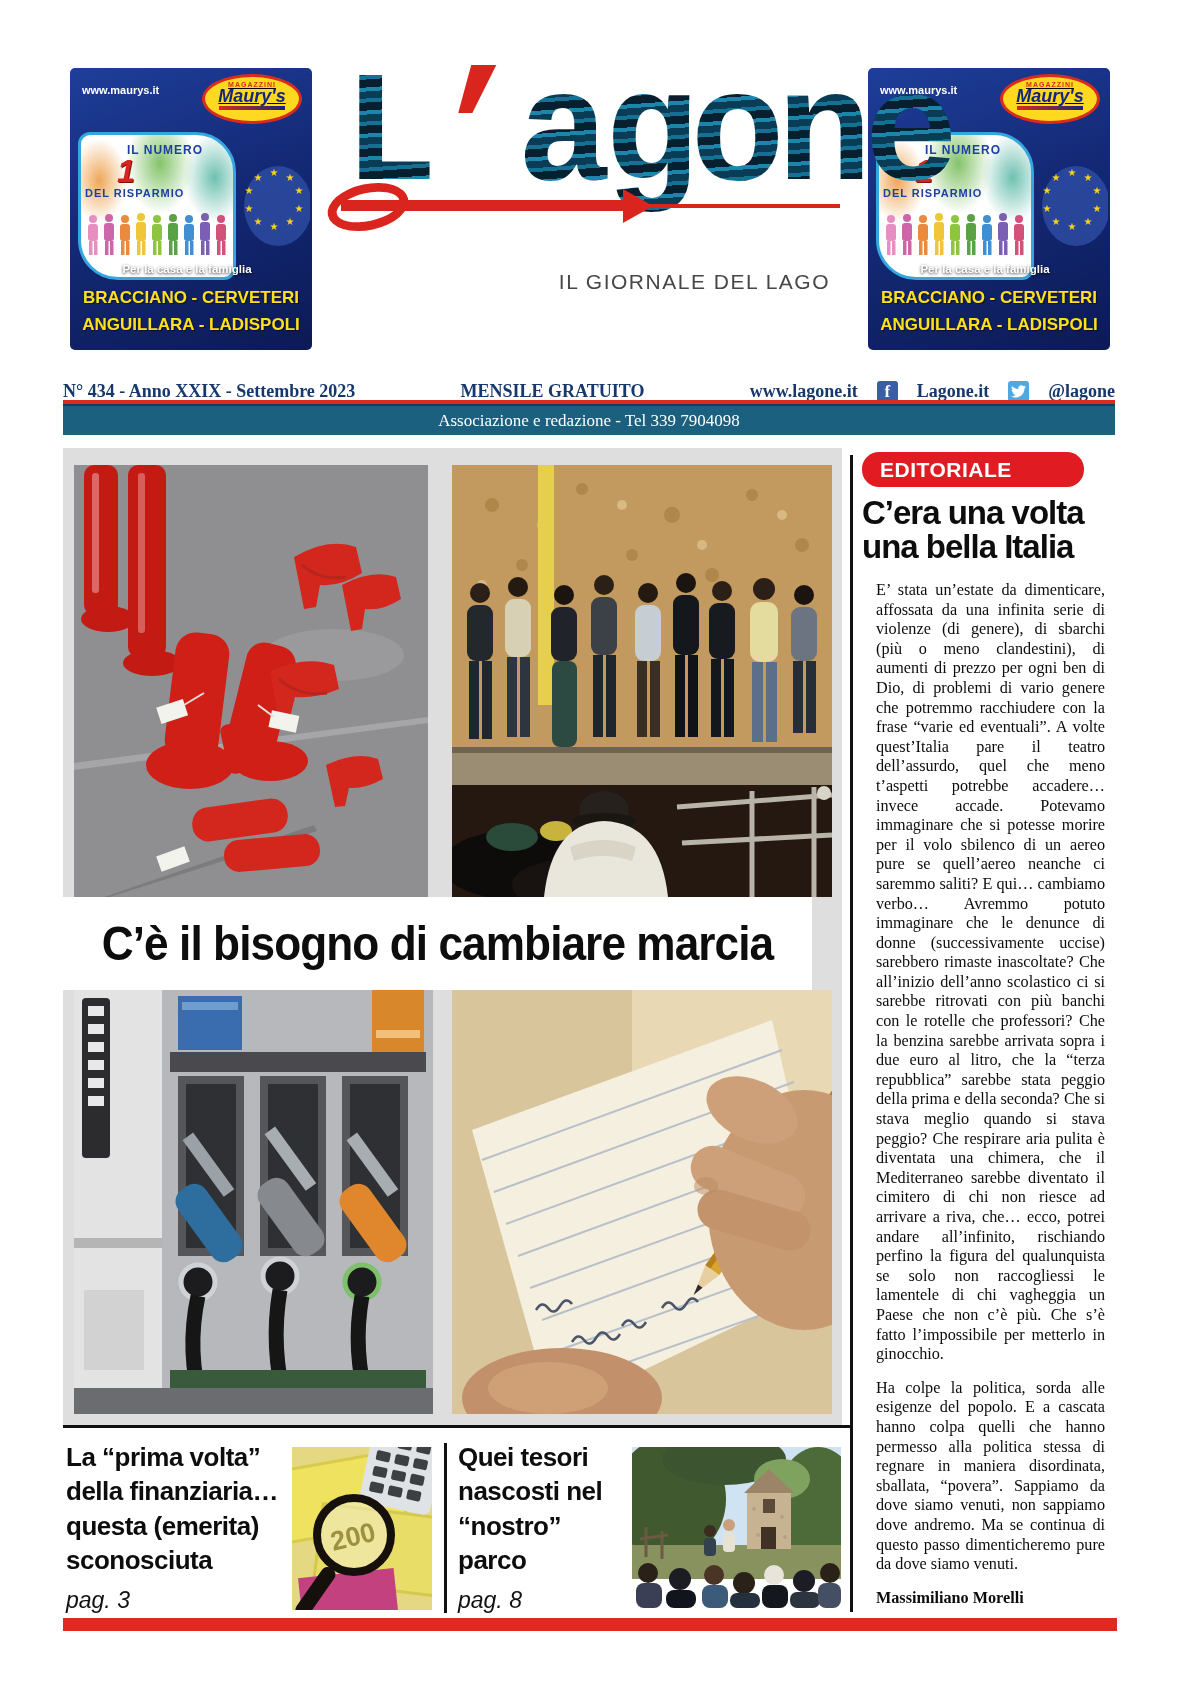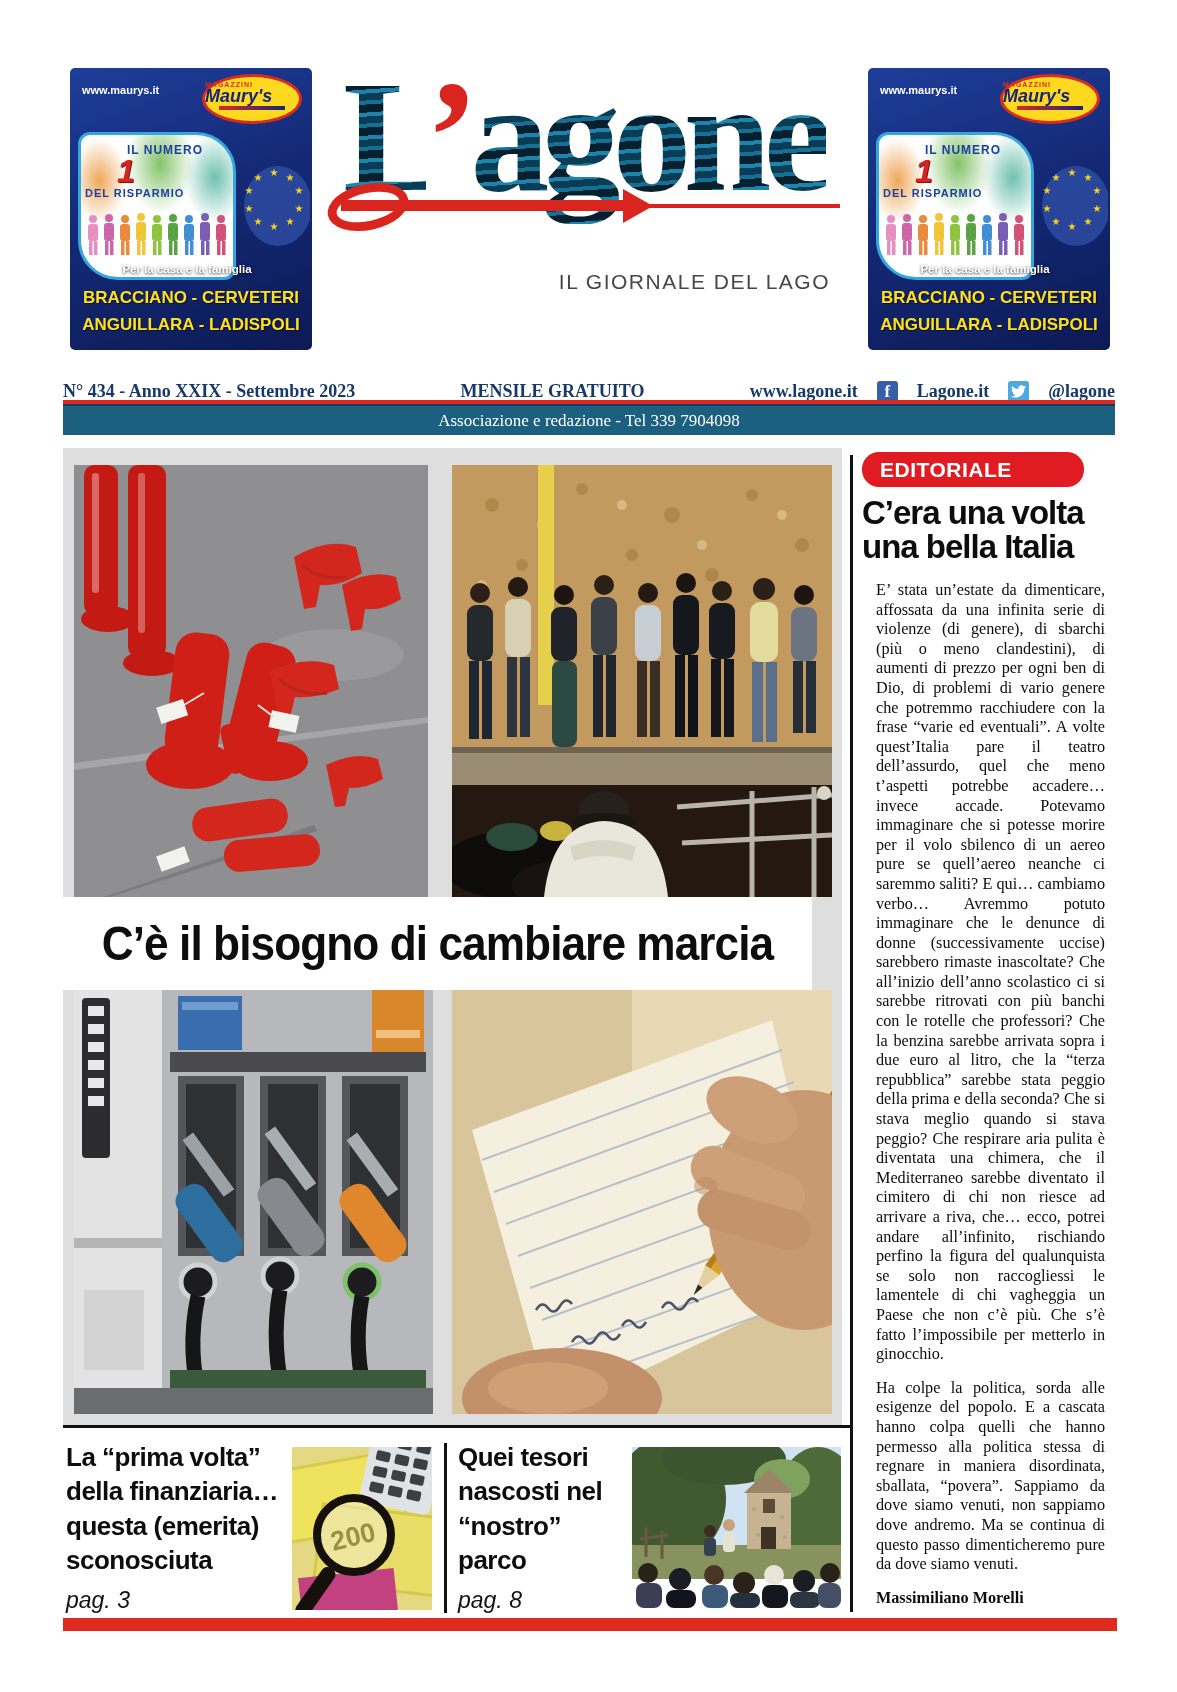--- a/index.html
+++ b/index.html
@@ -5,21 +5,21 @@
   html,body{margin:0;padding:0;background:#ffffff;}
   .page{position:relative;width:1177px;height:1692px;margin:0 auto;background:#fff;overflow:hidden;
         font-family:"Liberation Sans",sans-serif;}
 
   
   .ad{position:absolute;top:68px;width:242px;height:282px;border-radius:5px;
       background:linear-gradient(160deg,#1e3e9a 0%,#142a77 45%,#0c1a55 100%);overflow:hidden;}
   .ad-left{left:70px;} .ad-right{left:868px;}
   .ad-url{position:absolute;left:12px;top:16px;color:#fff;font-size:11px;font-weight:bold;}
   .maurys-oval{position:absolute;right:10px;top:6px;width:100px;height:50px;background:#ffd91f;
-      border:3px solid #d92b1f;border-radius:50%;box-sizing:border-box;}
+      border:3px solid #d92b1f;border-radius:50%;text-align:center;box-sizing:border-box;text-decoration:underline;}
   .maurys-mag{display:block;margin-top:4px;font-size:7px;font-weight:bold;color:#d92b1f;letter-spacing:1px;}
   .maurys-name{display:block;font-size:18px;line-height:16px;font-weight:bold;font-style:italic;color:#15257d;}
   .maurys-strip{display:block;width:70%;height:4px;margin:2px auto 0;background:linear-gradient(90deg,#d92b1f,#15257d);}
   .ad-panel{position:absolute;left:8px;top:64px;width:158px;height:148px;border-radius:12px 40px 12px 40px;
       border:3px solid #35a7e0;box-sizing:border-box;
       background:
         radial-gradient(40px 60px at 12% 32%,rgba(235,152,60,.85),transparent 70%),
         radial-gradient(48px 72px at 52% 20%,rgba(110,185,80,.85),transparent 70%),
         radial-gradient(44px 64px at 88% 30%,rgba(62,172,150,.75),transparent 70%),
         #ffffff;}
@@ -29,21 +29,21 @@
   .claim-bottom{position:absolute;left:4px;top:52px;color:#1d3fa0;font-weight:bold;font-size:11px;letter-spacing:1px;}
   .ad-people{position:absolute;left:2px;bottom:18px;width:150px;height:50px;}
   .ad-slogan{position:absolute;left:0;right:-60px;bottom:2px;text-align:center;color:#fff;font-weight:bold;
       font-size:11.5px;text-shadow:0 1px 3px rgba(0,0,0,.8);}
   .ad-eu{position:absolute;right:2px;top:86px;width:72px;height:104px;}
   .ad-cities{position:absolute;left:0;right:0;bottom:12px;text-align:center;color:#ffe01a;font-weight:bold;
       font-size:17px;line-height:1.55;text-shadow:1px 1px 1px rgba(0,0,0,.55);}
 
   
   .logo{position:absolute;left:335px;top:72px;width:505px;height:255px;}
-  .logo-text{position:absolute;left:8px;top:-14px;font-family:Liberation Serif, serif;font-weight:bold;
+  .logo-text{position:absolute;left:8px;top:-14px;font-family:Liberation Mono, monospace;font-weight:bold;
       font-size:158px;line-height:1;letter-spacing:-8px;white-space:nowrap;}
   .logo-ink{background:repeating-linear-gradient(176deg,#0b3c55 0 7px,#157194 7px 11px,#06202f 11px 19px,#1d84ab 19px 23px);
       -webkit-background-clip:text;background-clip:text;color:transparent;}
   .logo-apos{color:#d9251d;background:none;}
   .arrow-loop{position:absolute;left:-8px;top:112px;width:82px;height:46px;border:9px solid #d9251d;
       border-radius:50%;transform:rotate(-12deg);box-sizing:border-box;}
   .arrow-shaft{position:absolute;left:6px;top:128px;width:285px;height:11px;background:#d9251d;}
   .arrow-head{position:absolute;left:288px;top:117px;width:0;height:0;border-left:30px solid #d9251d;
       border-top:17px solid transparent;border-bottom:17px solid transparent;}
   .arrow-thin{position:absolute;left:314px;top:132px;width:191px;height:4px;background:#d9251d;}

